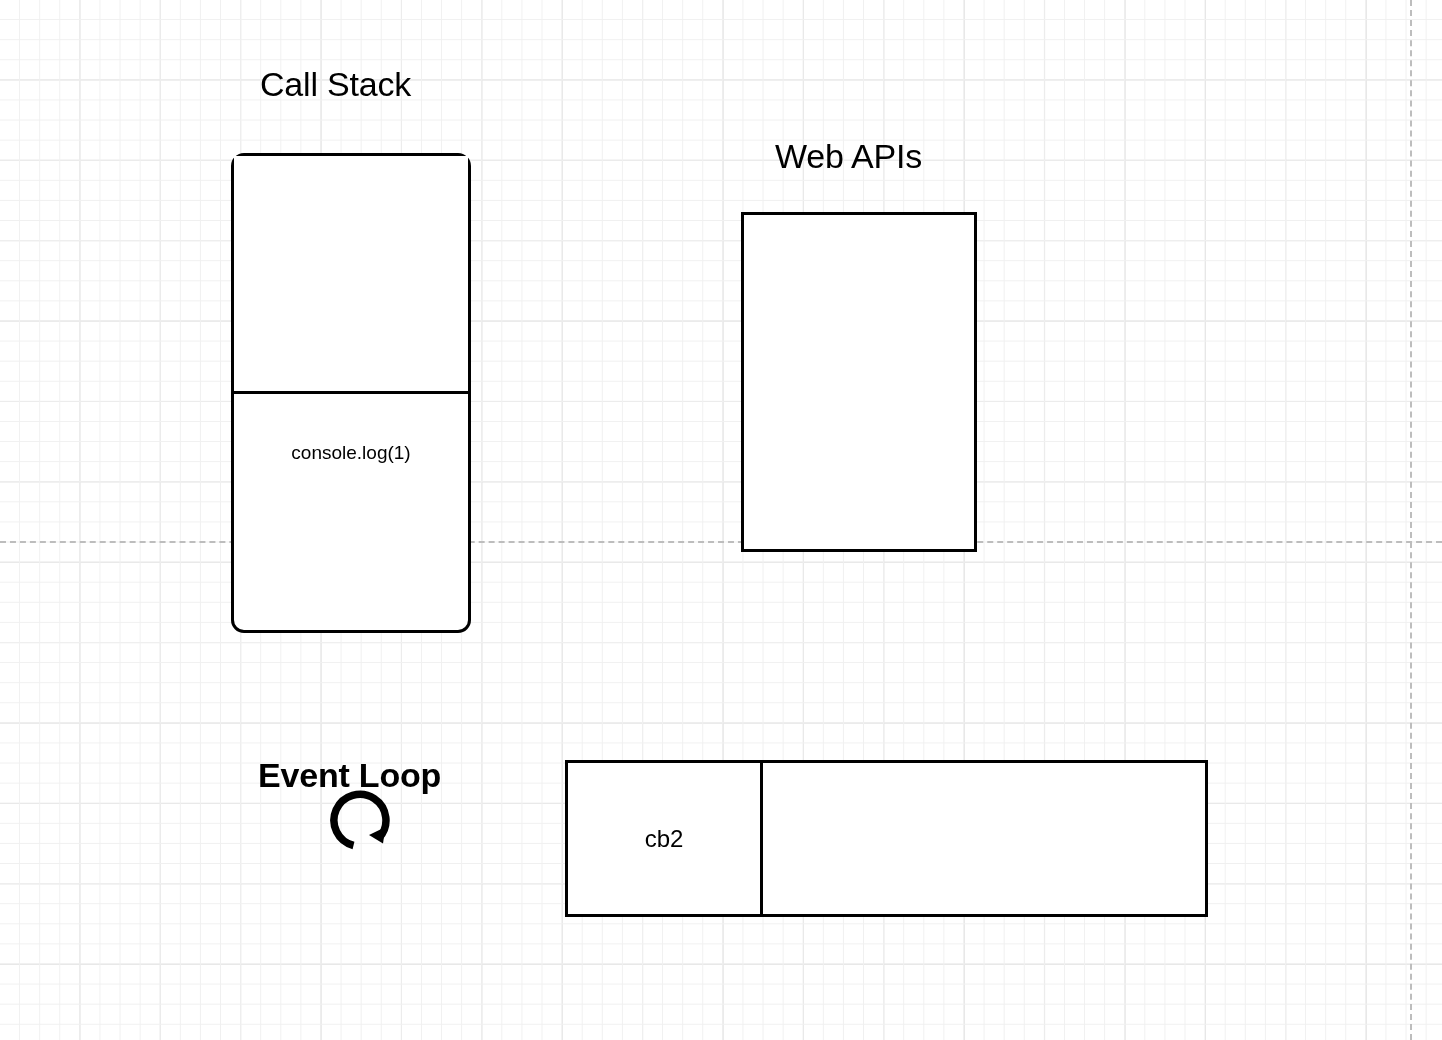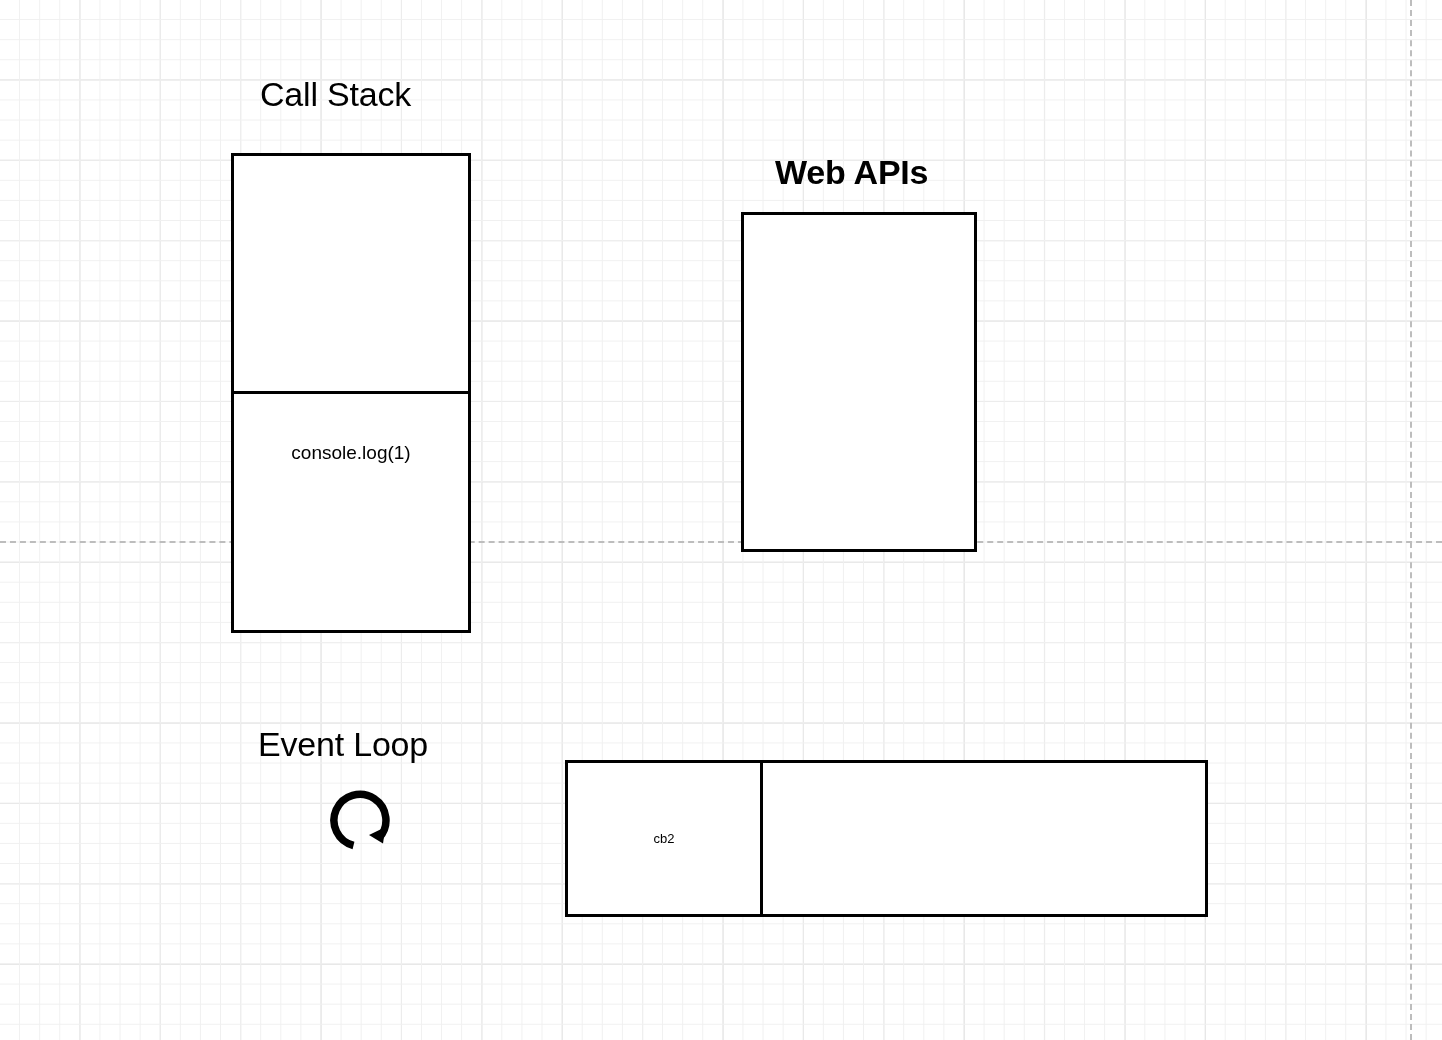--- a/index.html
+++ b/index.html
@@ -88,59 +88,59 @@
   
   #callback-queue-box {
     display: flex;
     flex-direction: row;
   }
   .queue-cell {
     box-sizing: border-box;
     display: flex;
     align-items: center;
     justify-content: center;
-    font-size: 13px;
+    font-size: 24px;
     color: #000000;
     background: #ffffff;
   }
   .queue-cell.divided {
     border-left: 3px solid #000000;
   }
 
   
   #event-loop-icon {
     position: absolute;
   }
 </style>
 </head>
 <body>
 
 <div id="canvas">
 
   <div class="guide-h" style="top:541px;"></div>
   <div class="guide-v" style="left:1410px;"></div>
 
-  <div class="heading" style="left:260px; top:74px;">Call Stack</div>
+  <div class="heading" style="left:260px; top:64px;">Call Stack</div>
 
-  <div class="box" id="call-stack-box" style="left:231px; top:153px; width:240px; height:480px;">
+  <div class="box" id="call-stack-box" style="left:231px; top:153px; width:240px; height:480px;border-radius:13px;">
     <div class="stack-frame" style="height:235px;"></div>
     <div class="stack-frame divided" style="height:121px;">console.log(1)</div>
   </div>
 
-  <div class="heading" style="left:775px; top:152px;font-weight:bold;">Web APIs</div>
+  <div class="heading" style="left:775px; top:136px;">Web APIs</div>
 
   <div class="box" id="web-apis-box" style="left:741px; top:212px; width:236px; height:340px;"></div>
 
 
   <div class="box" id="callback-queue-box" style="left:565px; top:760px; width:643px; height:157px;">
     <div class="queue-cell" style="width:192px;">cb2</div>
     <div class="queue-cell divided" style="flex:1 1 auto;"></div>
   </div>
 
-  <div class="heading" style="left:258px; top:724px;">Event Loop</div>
+  <div class="heading" style="left:258px; top:755px;font-weight:bold;">Event Loop</div>
 
   <div id="event-loop-icon" style="left:328px; top:788px; width:66px; height:66px;">
     <svg width="66" height="66" viewBox="0 0 66 66" aria-hidden="true">
 
       <path d="M 25.5 57.5
                A 26 26 0 1 1 51.0 50.0" fill="none" stroke="#000000" stroke-width="7.5" stroke-linecap="butt"></path>
 
       <path d="M 57.5 39.0 L 55.0 55.5 L 41.0 47.0 Z" fill="#000000"></path>
     </svg>
   </div>

